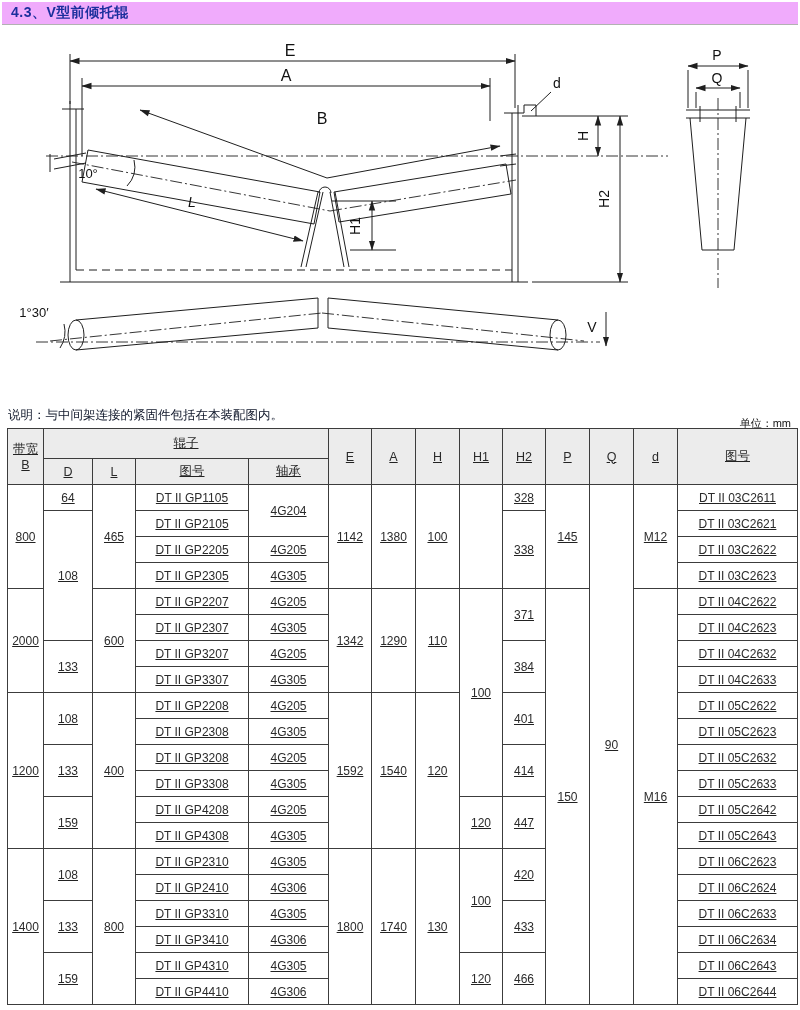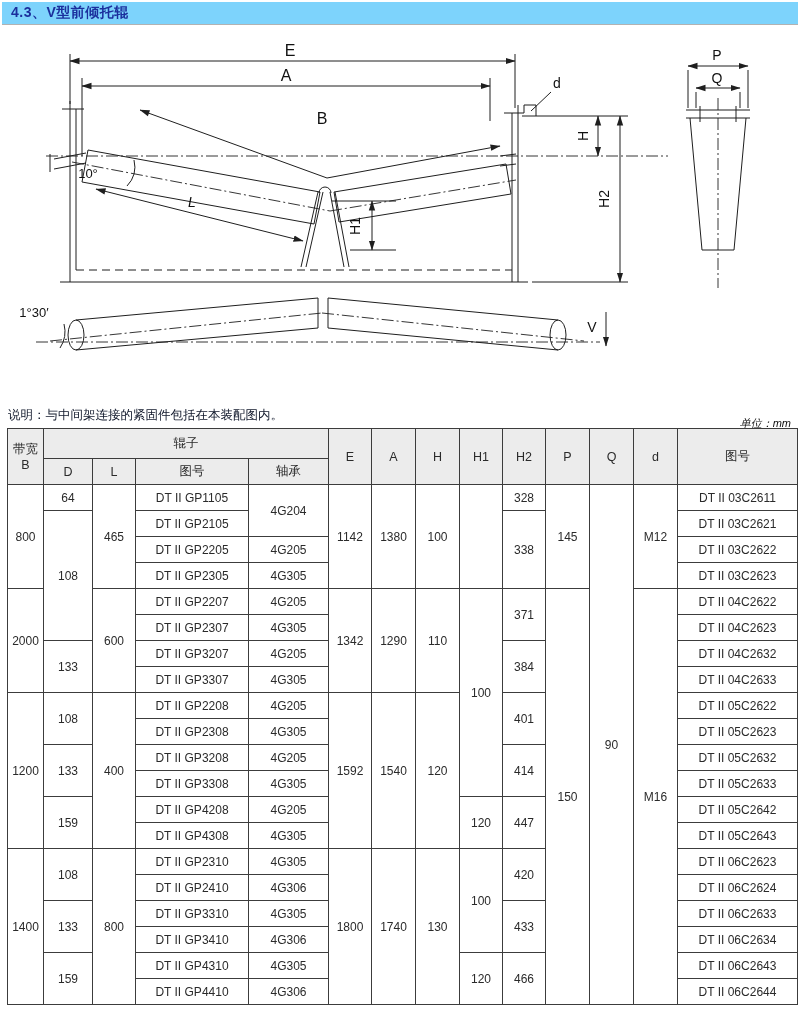--- a/index.html
+++ b/index.html
@@ -2,29 +2,29 @@
 <html><head>
 <meta charset="utf-8">
 <style>
   html,body{margin:0;padding:0;}
   body{
     width:800px;height:1010px;position:relative;background:#ffffff;
     font-family:"Liberation Sans","DejaVu Sans",sans-serif;color:#222;
   }
   .titlebar{
     position:absolute;top:2px;left:2px;width:796px;height:22px;
-    background:#7dd3fc;border-bottom:1px solid #b2b2b2;
+    background:#f0abfc;border-bottom:1px solid #b2b2b2;
     display:flex;align-items:center;
   }
   .titlebar .t{color:#1b2f9d;font-weight:bold;font-size:14px;padding-left:9px;letter-spacing:.5px;}
   .drawing{position:absolute;top:26px;left:0;}
   .note{position:absolute;top:407px;left:8px;font-size:12.5px;color:#0f172a;}
-  .unit{position:absolute;top:416px;right:9px;font-size:11px;color:#111;font-style:italic;}
+  .unit{position:absolute;top:416px;right:9px;font-size:11px;color:#111;}
   table.spec{
-    position:absolute;top:428px;left:7px;border-collapse:collapse;table-layout:fixed;
+    position:absolute;top:428px;left:7px;border-collapse:collapse;table-layout:fixed;text-decoration:underline;
   }
   table.spec td{
     border:1px solid #3c3c3c;text-align:center;vertical-align:middle;
     font-size:12px;color:#2a2a2a;padding:0;background:#fff;overflow:hidden;
   }
   table.spec thead td{background:#ececec;font-size:12.5px;}
   table.spec thead tr:first-child td{height:29px;}
   table.spec thead tr:last-child td{height:25px;}
   table.spec tbody td{height:25px;}
   td.pad-up{padding-bottom:106px;}

